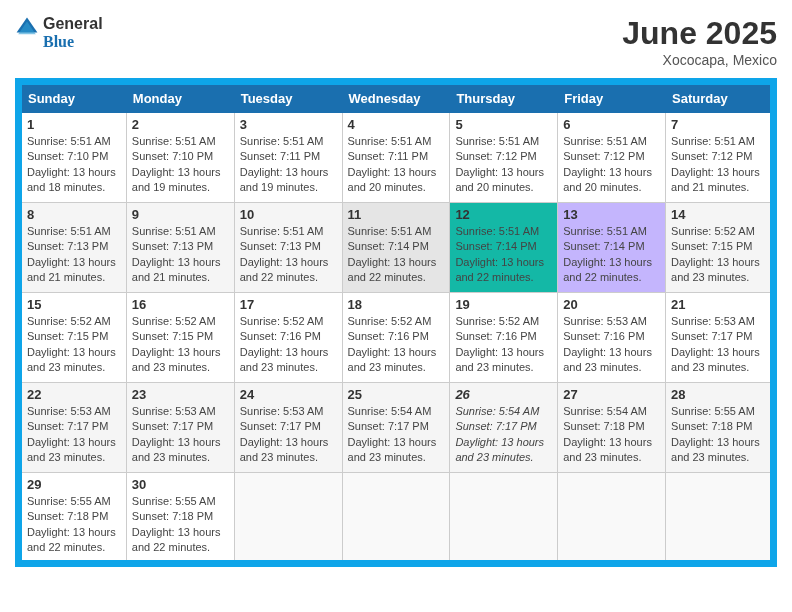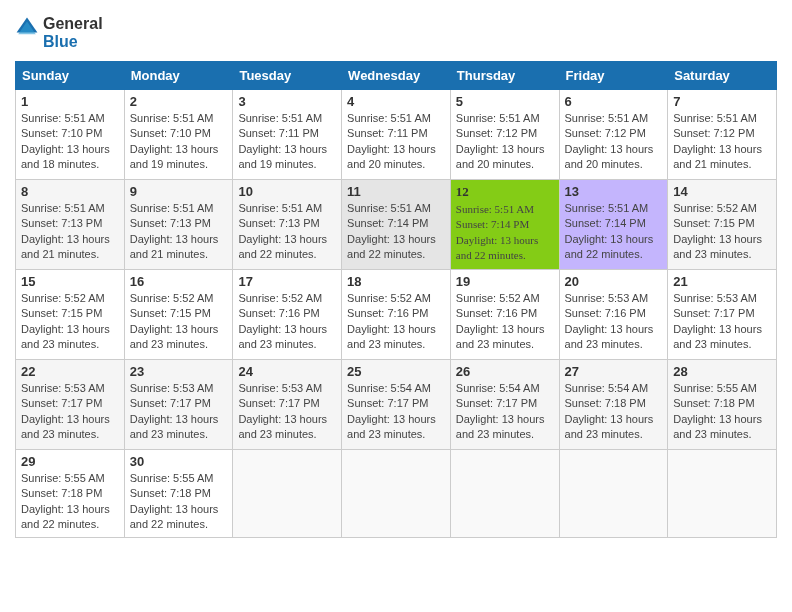--- a/index.html
+++ b/index.html
@@ -32,21 +32,21 @@
       font-weight: bold;
       color: #333;
     }
     .calendar-subtitle {
       font-size: 14px;
       color: #555;
     }
     .calendar-table {
       width: 100%;
       border-collapse: collapse;
-      border: 1px solid #0ea5e9;
+      border: 7px solid #0ea5e9;
     }
     .calendar-table th {
       background: #1a6faf;
       color: #fff;
       text-align: left;
       padding: 6px 6px;
       font-size: 13px;
       font-weight: bold;
       border: 1px solid #1a6faf;
     }
@@ -84,22 +84,26 @@
 <body>
 
 <div class="header-area">
   <div class="logo">
     <svg class="logo-icon" viewBox="0 0 30 30" xmlns="http://www.w3.org/2000/svg">
       <polygon points="15,3 28,22 2,22" fill="#1a6faf"></polygon>
       <polygon points="15,8 26,24 4,24" fill="#2e9cd4" opacity="0.6"></polygon>
     </svg>
     <div>
       <span style="font-size:16px;font-weight:bold;color:#333;">General</span><br>
-      <span style="font-size:16px;font-weight:bold;color:#1a6faf;">Blue</span>
+      <span style="font-size:16px;font-weight:bold;color:#1a6faf;font-family:Liberation Serif, serif;">Blue</span>
     </div>
+  </div>
+  <div class="title-area">
+    <div class="calendar-title">June 2025</div>
+    <div class="calendar-subtitle">Xococapa, Mexico</div>
   </div>
 </div>
 
 <table class="calendar-table">
   <thead>
     <tr>
       <th>Sunday</th>
       <th>Monday</th>
       <th>Tuesday</th>
       <th>Wednesday</th>
@@ -171,21 +175,21 @@
           <div class="day-info" style="white-space: pre-line;">Sunrise: 5:51 AM
 Sunset: 7:13 PM
 Daylight: 13 hours and 22 minutes.</div>
         </td>
         <td style="background: #e5e5e5;">
           <div class="day-number">11</div>
           <div class="day-info" style="white-space: pre-line;">Sunrise: 5:51 AM
 Sunset: 7:14 PM
 Daylight: 13 hours and 22 minutes.</div>
         </td>
-        <td style="background: #84cc16; font-family: Liberation Serif, serif;">
+        <td style="background: #14b8a6;">
           <div class="day-number">12</div>
           <div class="day-info" style="white-space: pre-line;">Sunrise: 5:51 AM
 Sunset: 7:14 PM
 Daylight: 13 hours and 22 minutes.</div>
         </td>
         <td style="background: #c4b5fd;">
           <div class="day-number">13</div>
           <div class="day-info" style="white-space: pre-line;">Sunrise: 5:51 AM
 Sunset: 7:14 PM
 Daylight: 13 hours and 22 minutes.</div>
@@ -259,21 +263,21 @@
           <div class="day-info" style="white-space: pre-line;">Sunrise: 5:53 AM
 Sunset: 7:17 PM
 Daylight: 13 hours and 23 minutes.</div>
         </td>
         <td style="background: rgb(245, 245, 245); margin-left: 8px;">
           <div class="day-number">25</div>
           <div class="day-info" style="white-space: pre-line;">Sunrise: 5:54 AM
 Sunset: 7:17 PM
 Daylight: 13 hours and 23 minutes.</div>
         </td>
-        <td style="background: rgb(245, 245, 245);">
+        <td style="background: rgb(245, 245, 245); font-style: italic;">
           <div class="day-number">26</div>
           <div class="day-info" style="white-space: pre-line;">Sunrise: 5:54 AM
 Sunset: 7:17 PM
 Daylight: 13 hours and 23 minutes.</div>
         </td>
         <td style="background: rgb(245, 245, 245);">
           <div class="day-number">27</div>
           <div class="day-info" style="white-space: pre-line;">Sunrise: 5:54 AM
 Sunset: 7:18 PM
 Daylight: 13 hours and 23 minutes.</div>

